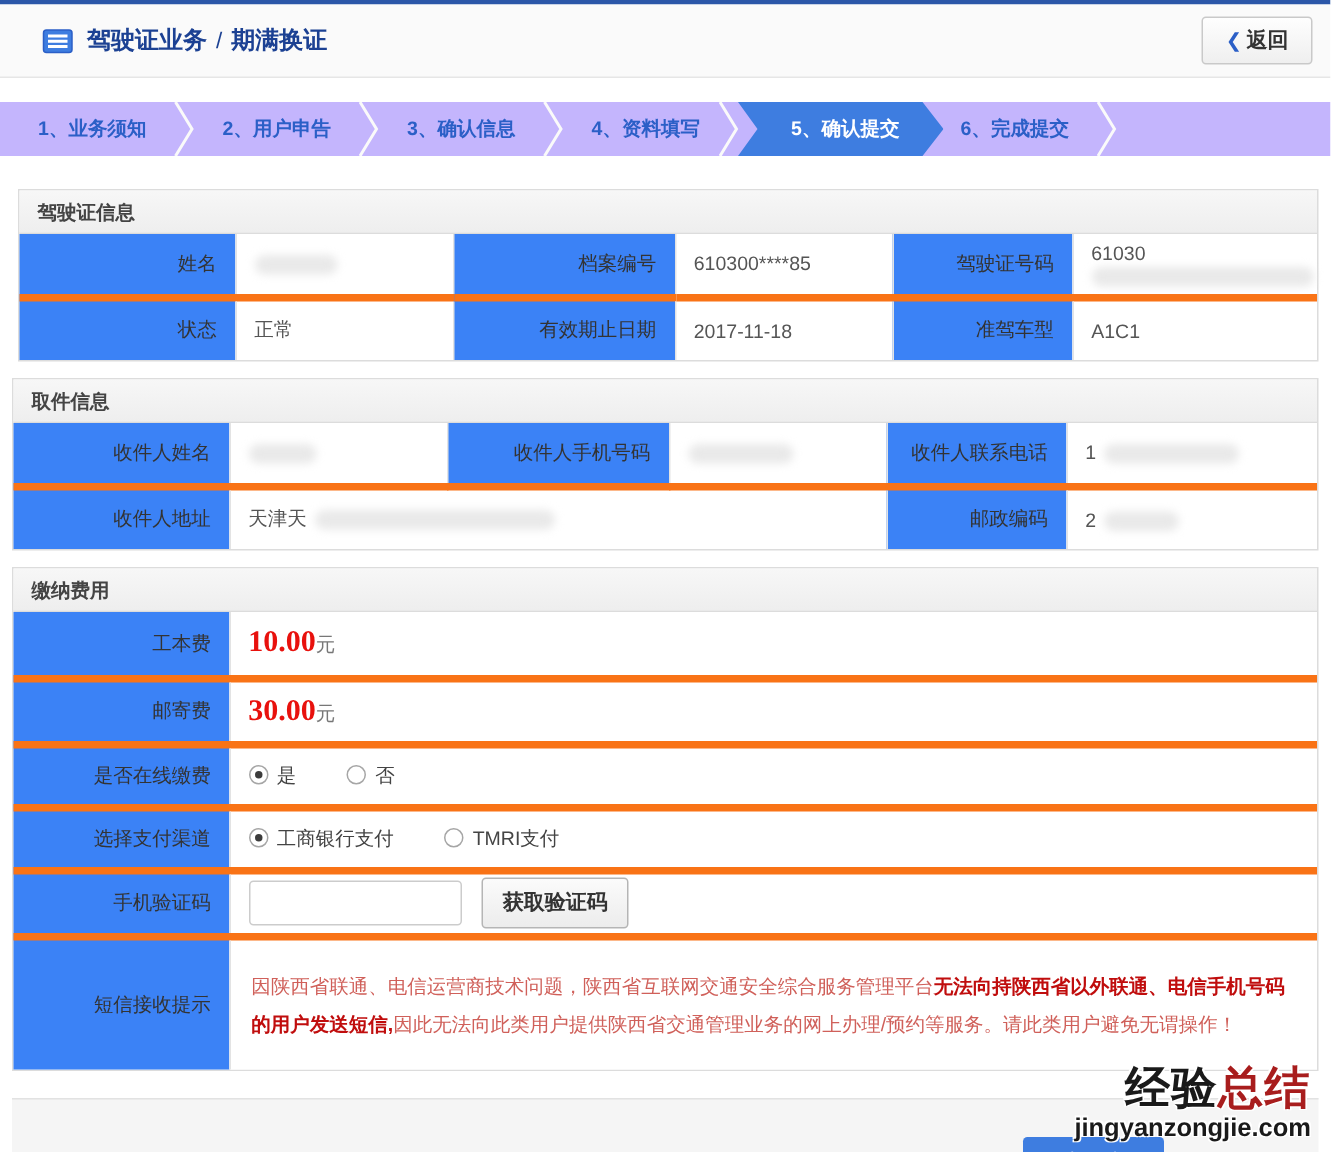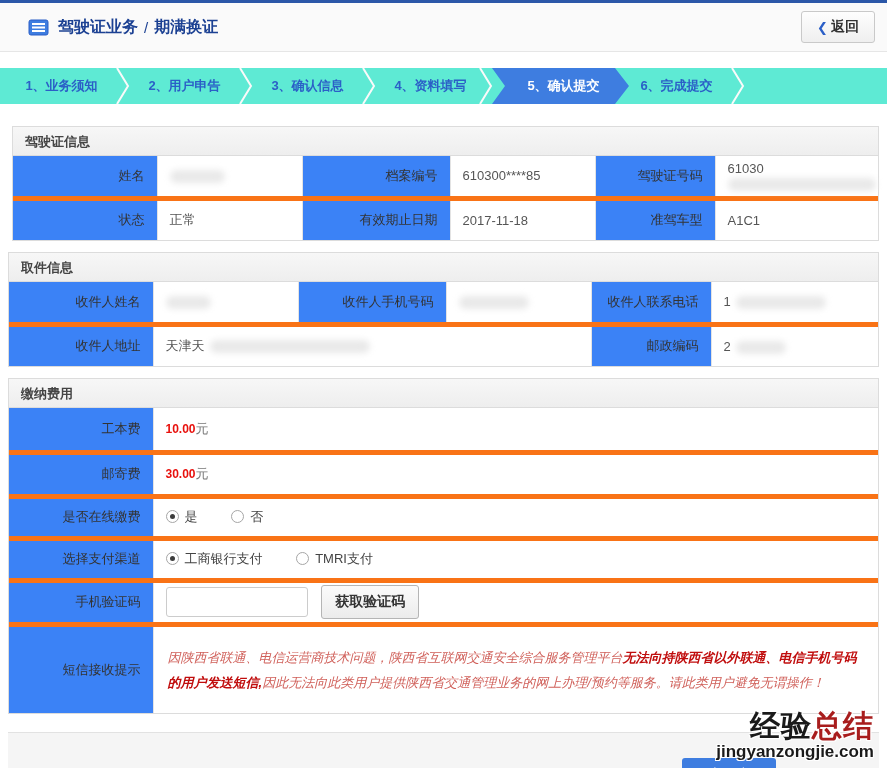--- a/index.html
+++ b/index.html
@@ -20,21 +20,21 @@
   .title-main, .title-sub { color:#1c4193; font-size:16px; font-weight:600; }
   .title-sep { color:#1c4193; font-size:15px; margin:0 6px; }
   .back-btn {
     background:linear-gradient(#fefefe,#efefef); border:1px solid #c9c9c9;
     border-radius:3px; padding:6px 15px; font-size:14px; color:#333; font-weight:600;
     cursor:pointer; display:flex; align-items:center; gap:3px;
     font-family:"Liberation Sans","DejaVu Sans",sans-serif;
   }
   .back-chevron { color:#2b5fc7; font-weight:bold; font-size:13px; }
   
-  .steps { position:relative; height:36px; background:#5eead4; margin-top:16px; }
+  .steps { position:relative; height:36px; background:#c4b5fd; margin-top:16px; }
   .step {
     position:absolute; top:0; height:36px; line-height:36px; width:123px;
     text-align:center; font-size:13px; font-weight:bold; color:#2b5fc7; cursor:default;
   }
   .step-1{left:0} .step-2{left:123px} .step-3{left:246px} .step-4{left:369px} .step-6{left:615px}
   .step.active {
     left:492px; width:137px; background:#3e7de0; color:#fff; z-index:2;
     clip-path:polygon(0 0, calc(100% - 14px) 0, 100% 50%, calc(100% - 14px) 100%, 0 100%, 13px 50%);
     padding-left:6px;
   }
@@ -51,38 +51,38 @@
   table.info { border-collapse:collapse; width:100%; table-layout:fixed; }
   td { height:42px; font-size:13px; padding:0 12px; border-left:1px solid #e3e3e3; border-top:5px solid #f97316; }
   td:first-child { border-left:none; }
   tr:first-child > td { border-top:none; }
   td.lbl { background:#3b82f6; text-align:right; font-weight:normal; color:#333; }
   td.val { background:#fff; color:#555; }
   .redacted { display:inline-block; vertical-align:middle; height:13px; border-radius:7px; background:#e9e9e9; filter:blur(3px); }
   .rd-55{width:55px} .rd-45{width:45px} .rd-70{width:70px} .rd-90{width:90px} .rd-150{width:148px} .rd-160{width:160px} .rd-50{width:50px}
   .prefix { margin-right:5px; }
   
-  .fee-num { color:#e8110d; font-weight:bold; font-size:12px; }
+  .fee-num { color:#e8110d; font-weight:bold; font-size:20px;font-family:Liberation Serif, serif; }
   .fee-unit { color:#777; font-size:13px; }
   .row-44 td { height:44px; }
   .row-68 td { height:68px; }
   .radio {
     display:inline-block; width:13px; height:13px; border:1px solid #a6a6a6; border-radius:50%;
     background:#fff; vertical-align:-2px; margin-right:6px; position:relative; cursor:pointer;
   }
   .radio.checked::after { content:""; position:absolute; left:3px; top:3px; right:3px; bottom:3px; border-radius:50%; background:#3c3c3c; }
   .radio-opt { display:inline-flex; align-items:center; margin-right:30px; cursor:pointer; }
   .radio-opt span.txt { font-size:13px; color:#444; }
   .sms-input { width:142px; height:30px; border:1px solid #ccc; border-radius:3px; margin-right:10px; vertical-align:middle; }
   .code-btn {
     background:linear-gradient(#fbfbfb,#ececec); border:1px solid #b5b5b5; border-radius:3px;
     padding:7px 13px; font-size:14px; font-weight:bold; color:#333; cursor:pointer; vertical-align:middle;
     font-family:"Liberation Sans","DejaVu Sans",sans-serif;
   }
-  .tip-cell { padding:18px 14px;font-style:italic; }
+  .tip-cell { padding:18px 14px; }
   .tip-text { margin:0; font-size:13px; line-height:25px; color:#d0605a; }
   .tip-strong { color:#c00d0d; font-weight:bold; }
   
   .panel-footer {
     margin:18px 8px 0; background:#f5f5f5; border-top:1px solid #e2e2e2; height:54px;
     display:flex; align-items:center; justify-content:flex-end; padding-right:103px;
   }
   .prev-btn {
     background:#3e7de0; color:#fff; border:none; border-radius:3px; padding:8px 26px;
     font-size:14px; cursor:pointer; font-family:"Liberation Sans","DejaVu Sans",sans-serif;margin-top:32px;

